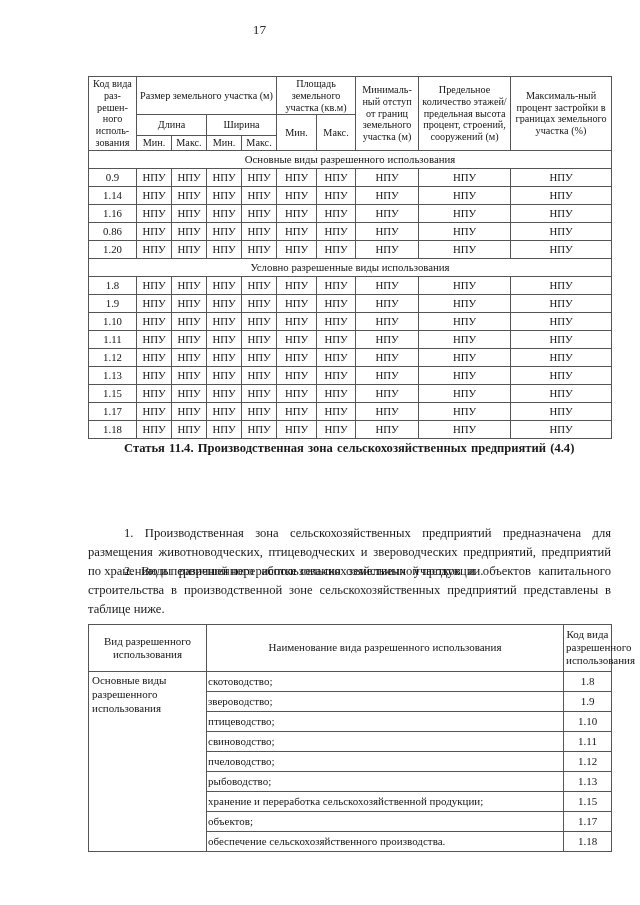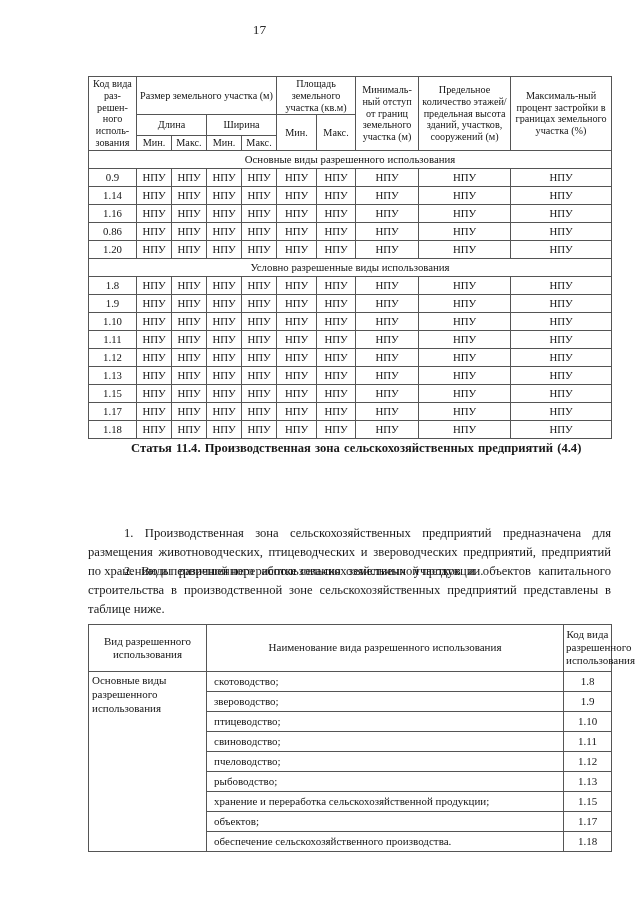--- a/index.html
+++ b/index.html
@@ -77,21 +77,21 @@
   .c4 { width: 35px; }
   .c5 { width: 40px; }
   .c6 { width: 39px; }
   .c7 { width: 63px; }
   .c8 { width: 92px; }
   .c9 { width: 101px; }
 
   
   .article-heading {
     position: absolute;
-    left: 95px;
+    left: 88px;
     top: 440px;
     width: 523px;
     font-size: 12.6px;
     font-weight: bold;
     line-height: 1.42;
     text-align: justify;
     text-align-last: left;
     text-indent: 36px;
     word-spacing: 1px;
     font-family: Liberation Serif, serif;
@@ -126,21 +126,21 @@
     height: 17px;
   }
   #table-usage td.group-cell {
     text-align: left;
     vertical-align: top;
     padding: 1px 3px;
     line-height: 1.28;
   }
   #table-usage td.name-cell {
     text-align: left;
-    padding: 1px 7px;
+    padding: 1px 1px;
     line-height: 1.28;
   }
   #table-usage td.code-cell2 {
     text-align: center;
   }
   .u0 { width: 118px; }
   .u1 { width: 357px; }
   .u2 { width: 48px; }
 </style>
 </head>
@@ -162,21 +162,21 @@
         <col class="c7">
         <col class="c8">
         <col class="c9">
     </colgroup>
     <thead>
       <tr>
         <th rowspan="3">Код вида раз-решен-ного исполь-зования</th>
         <th colspan="4">Размер земельного участка (м)</th>
         <th colspan="2">Площадь земельного участка (кв.м)</th>
         <th rowspan="3">Минималь-ный отступ от границ земельного участка (м)</th>
-        <th rowspan="3">Предельное количество этажей/ предельная высота зданий, участков, сооружений (м)</th>
+        <th rowspan="3">Предельное количество этажей/ предельная высота процент, строений, сооружений (м)</th>
         <th rowspan="3">Максималь-ный процент застройки в границах земельного участка (%)</th>
       </tr>
       <tr>
         <th colspan="2">Длина</th>
         <th colspan="2">Ширина</th>
         <th rowspan="2">Мин.</th>
         <th rowspan="2">Макс.</th>
       </tr>
       <tr>
         <th>Мин.</th>

